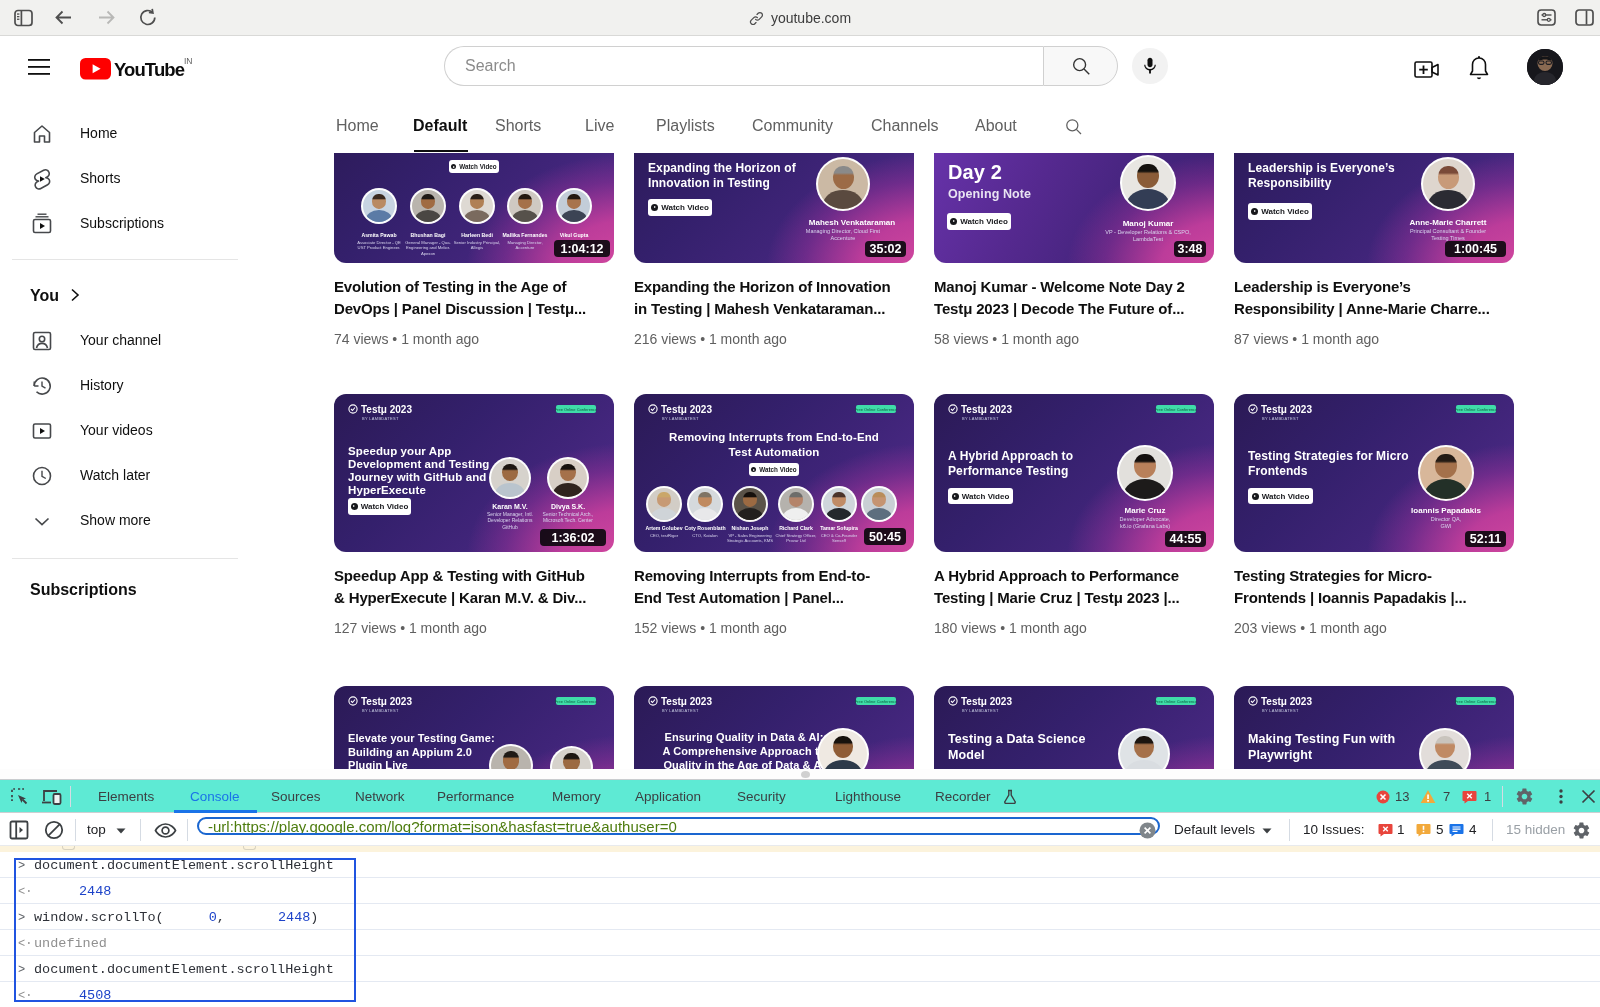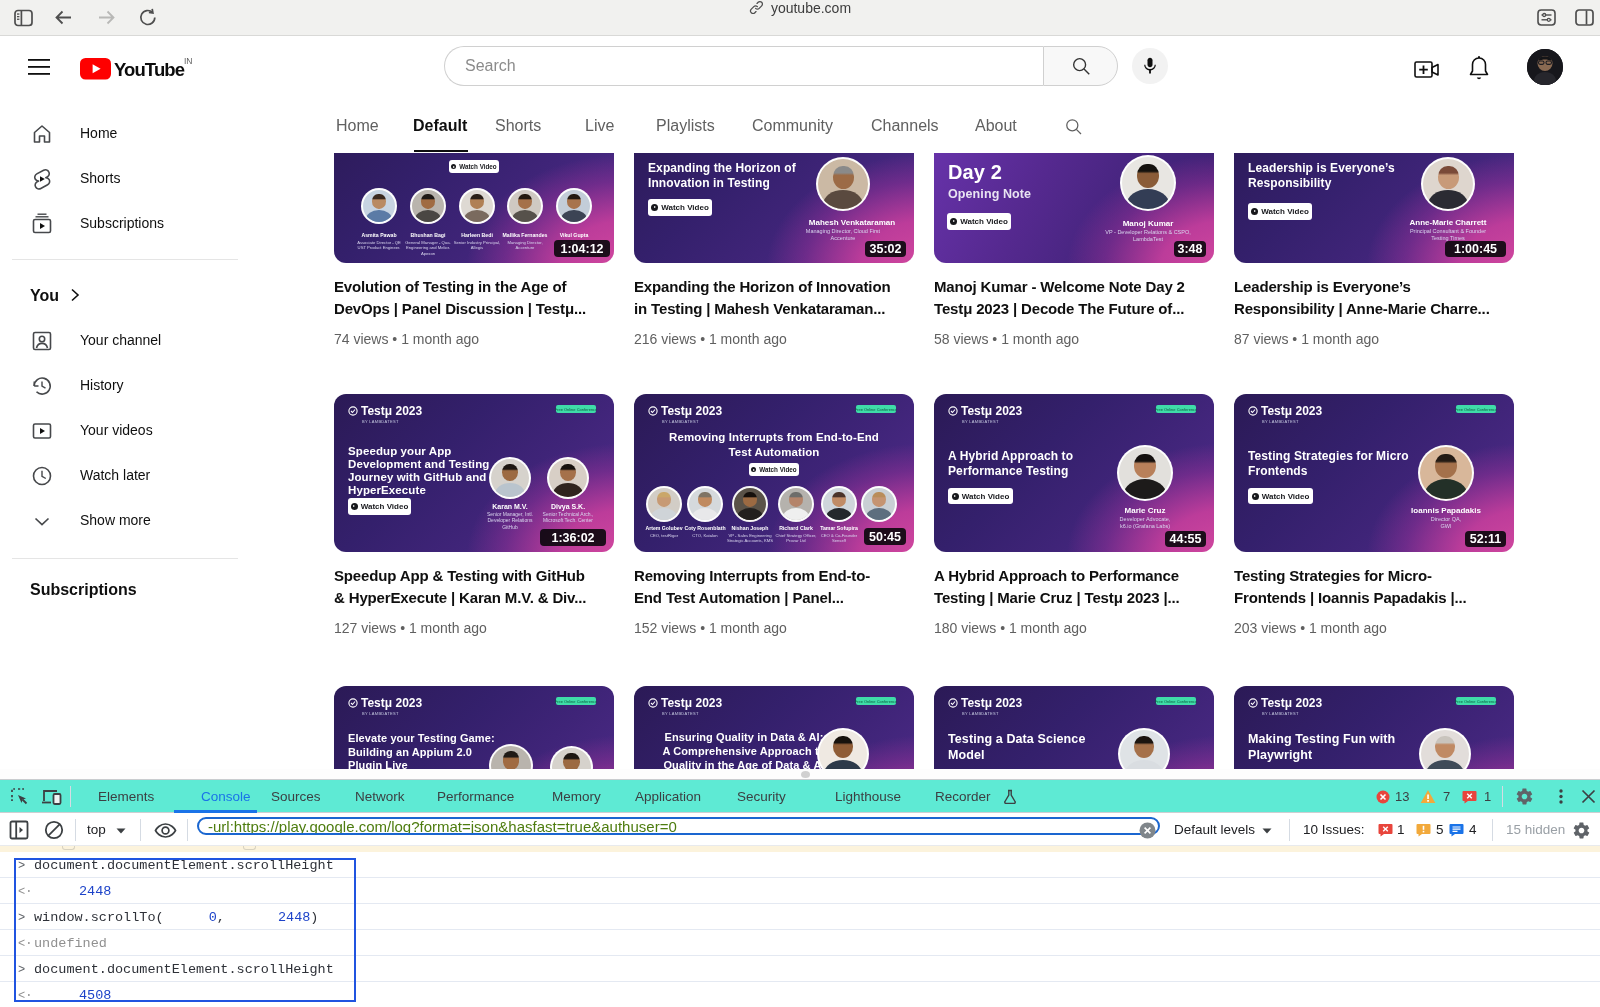--- a/index.html
+++ b/index.html
@@ -6,21 +6,21 @@
 html,body { width:1600px; height:1007px; overflow:hidden; background:#fff;
   font-family:"Liberation Sans", sans-serif; }
 .abs { position:absolute; }
 #stage { position:relative; width:1600px; height:1007px; }
 
 
 #chrome { position:absolute; left:0; top:0; width:1600px; height:36px;
   background:#f1f1ef; border-bottom:1px solid #d9d9d7; z-index:60; }
 #chrome svg { position:absolute; }
 #urlbox { position:absolute; left:0; top:0; width:1600px; height:36px;
-  display:flex; justify-content:center;
+  display:flex; align-items:center; justify-content:center;
   font-size:14px; color:#3c3c3c; }
 
 
 #masthead { position:absolute; left:0; top:36px; width:1600px; height:65px;
   background:#fff; z-index:45; }
 #tabsbar { position:absolute; left:250px; top:101px; width:1350px; height:52px;
   background:#fff; z-index:39; }
 #searchwrap { position:absolute; left:444px; top:10px; width:674px; height:40px; }
 #searchfield { position:absolute; left:0; top:0; width:599px; height:40px;
   border:1px solid #d0d0d0; border-right:none; border-radius:20px 0 0 20px;
@@ -45,21 +45,21 @@
 .sbhead { position:absolute; left:30px; font-size:16px; font-weight:bold; color:#0f0f0f; }
 .sbsep { position:absolute; left:12px; width:226px; height:1px; background:#e5e5e5; }
 
 
 #grid { position:absolute; left:0; top:0; width:1600px; height:769px; z-index:10; }
 .thumb { position:absolute; width:280px; height:158px; border-radius:12px; overflow:hidden;
   background:
    radial-gradient(80% 100% at 105% 103%, #d4489f 0%, #bc3c9a 30%, rgba(150,48,150,.5) 55%, rgba(120,40,140,0) 72%),
    linear-gradient(135deg,#2b1a56 0%,#34206c 38%,#3f2478 62%,#4c2a86 88%,#532d8d 100%); }
 .tlogo { position:absolute; left:14px; top:10px; }
-.tlogo .l1 { display:flex; align-items:center; gap:3px; color:#fff; font-weight:bold; font-size:12px; }
+.tlogo .l1 { display:flex; align-items:flex-start; gap:3px; color:#fff; font-weight:bold; font-size:10px; }
 .tlogo .l2 { margin-left:14px; margin-top:1px; font-size:4px; color:#c5c9e0; letter-spacing:.3px; }
 .tbadge { position:absolute; right:18px; top:11px; width:40px; height:8px; border-radius:2px;
   background:#3fdca8; color:#0b5a40; font-size:4px; display:flex; align-items:center; justify-content:center; white-space:nowrap; }
 .ttitle { position:absolute; color:#fff; font-weight:bold; line-height:1.16; letter-spacing:.1px; white-space:nowrap; }
 .wpill { position:absolute; background:#fff; border-radius:3px; display:flex; align-items:center;
   justify-content:center; gap:3px; color:#17181c; font-weight:bold; white-space:nowrap; }
 .wpill .dot { border-radius:50%; background:#17181c; position:relative; }
 .wpill .dot:after { content:""; position:absolute; left:38%; top:30%; width:0; height:0;
   border-left:2.6px solid #fff; border-top:1.7px solid transparent; border-bottom:1.7px solid transparent; }
 .spk { position:absolute; border-radius:50%; }
@@ -73,21 +73,21 @@
 
 #rstrip { position:absolute; left:0; top:769px; width:1600px; height:10px; background:#fdfdfd; z-index:45; }
 #rdot { position:absolute; left:801px; top:1.5px; width:9px; height:7px; border-radius:50%; background:#d0d0d0; }
 
 
 #devtools { position:absolute; left:0; top:779px; width:1600px; height:228px; background:#fff;
   border-top:1px solid #c9cccf; z-index:50; font-size:13px; color:#202124; }
 #dtabs { position:absolute; left:0; top:0; width:1600px; height:33px; background:#5eead4;
   border-bottom:1px solid #cdcfd2; }
 .dtab { position:absolute; top:9px; font-size:13.5px; color:#3c4043; }
-#dtabs .sel { color:#1a73e8;margin-left:11px; }
+#dtabs .sel { color:#1a73e8; }
 #consoleline { position:absolute; left:174px; top:30px; width:83px; height:3px; background:#1a73e8; }
 #dtoolbar { position:absolute; left:0; top:34px; width:1600px; height:32px; background:#fff;
   border-bottom:1px solid #e8eaed; }
 .vsep { position:absolute; width:1px; background:#d5dbe3; }
 #filterbox { position:absolute; left:197px; top:3px; width:963px; height:18px; border:2px solid #1a66d0;
   border-radius:13px; display:flex; align-items:center; padding-left:9px; font-size:15px; color:#4d7c0f;
   white-space:nowrap; overflow:hidden; }
 #ystrip { position:absolute; left:0; top:66px; width:1600px; height:6px; background:#fcf3dc; }
 #crows { position:absolute; left:0; top:72px; width:1600px; height:156px; background:#fff;
   font-family:"Liberation Mono", monospace; font-size:13.5px; color:#2e3138; }

